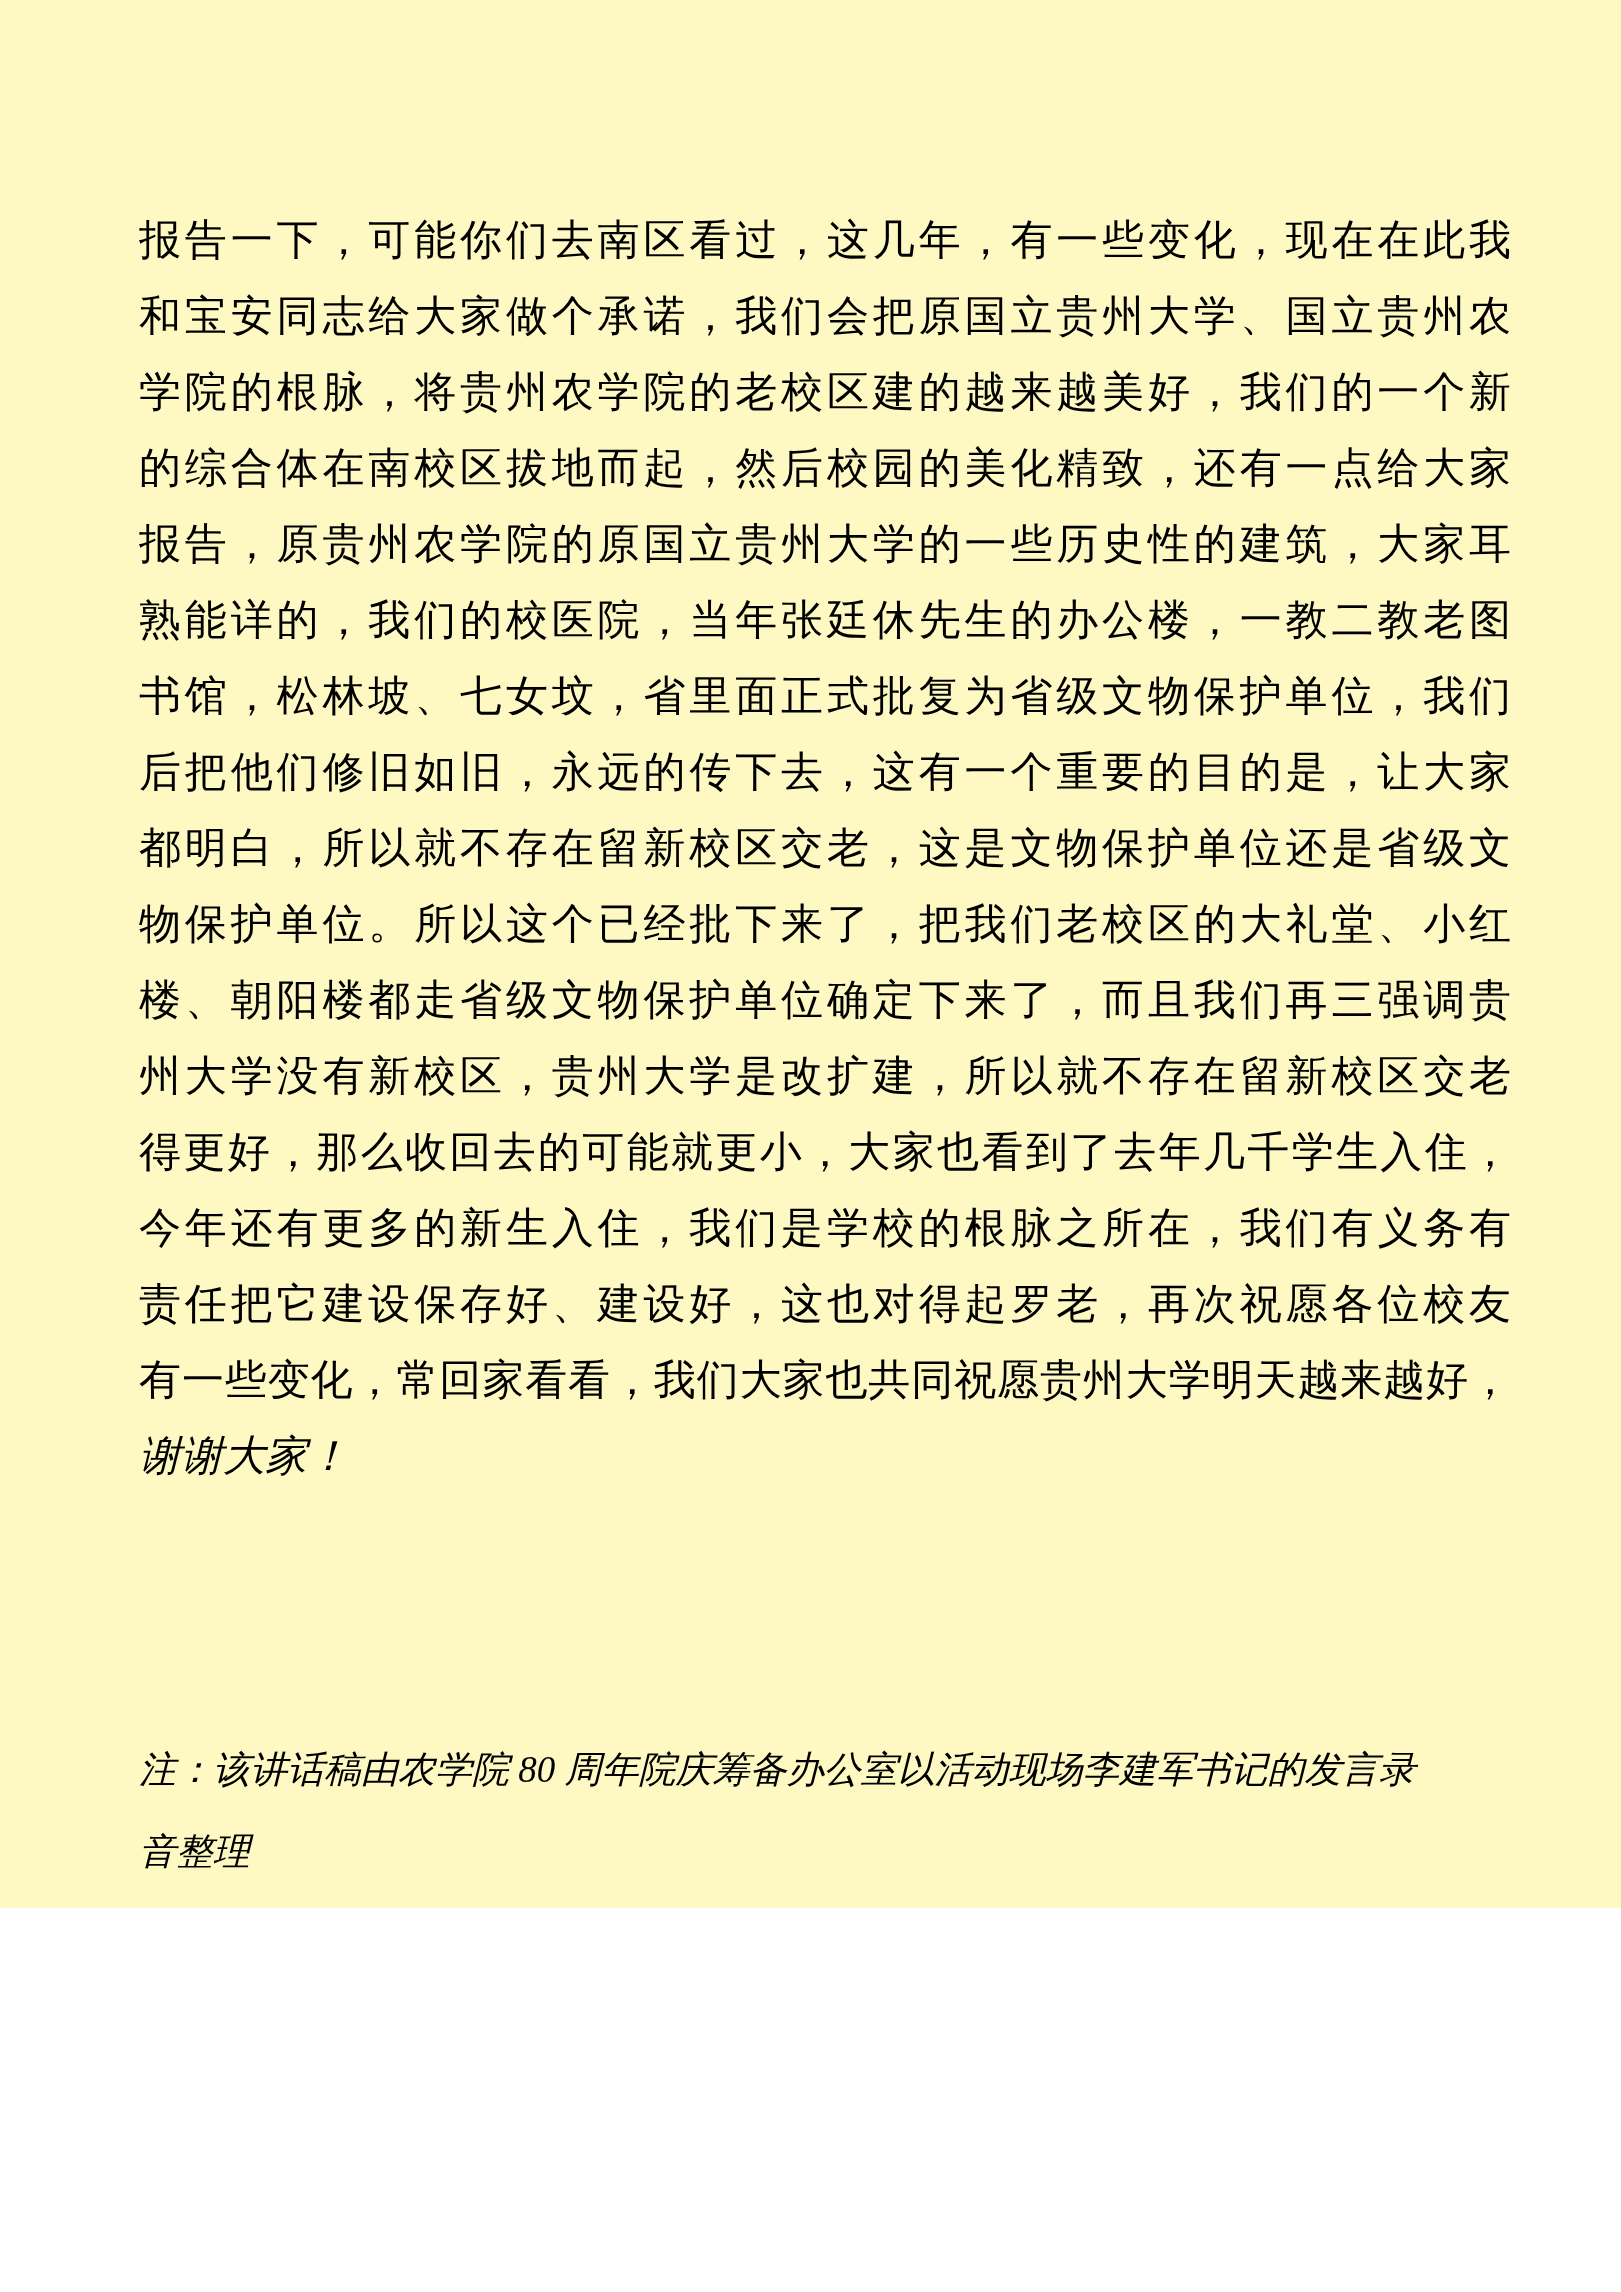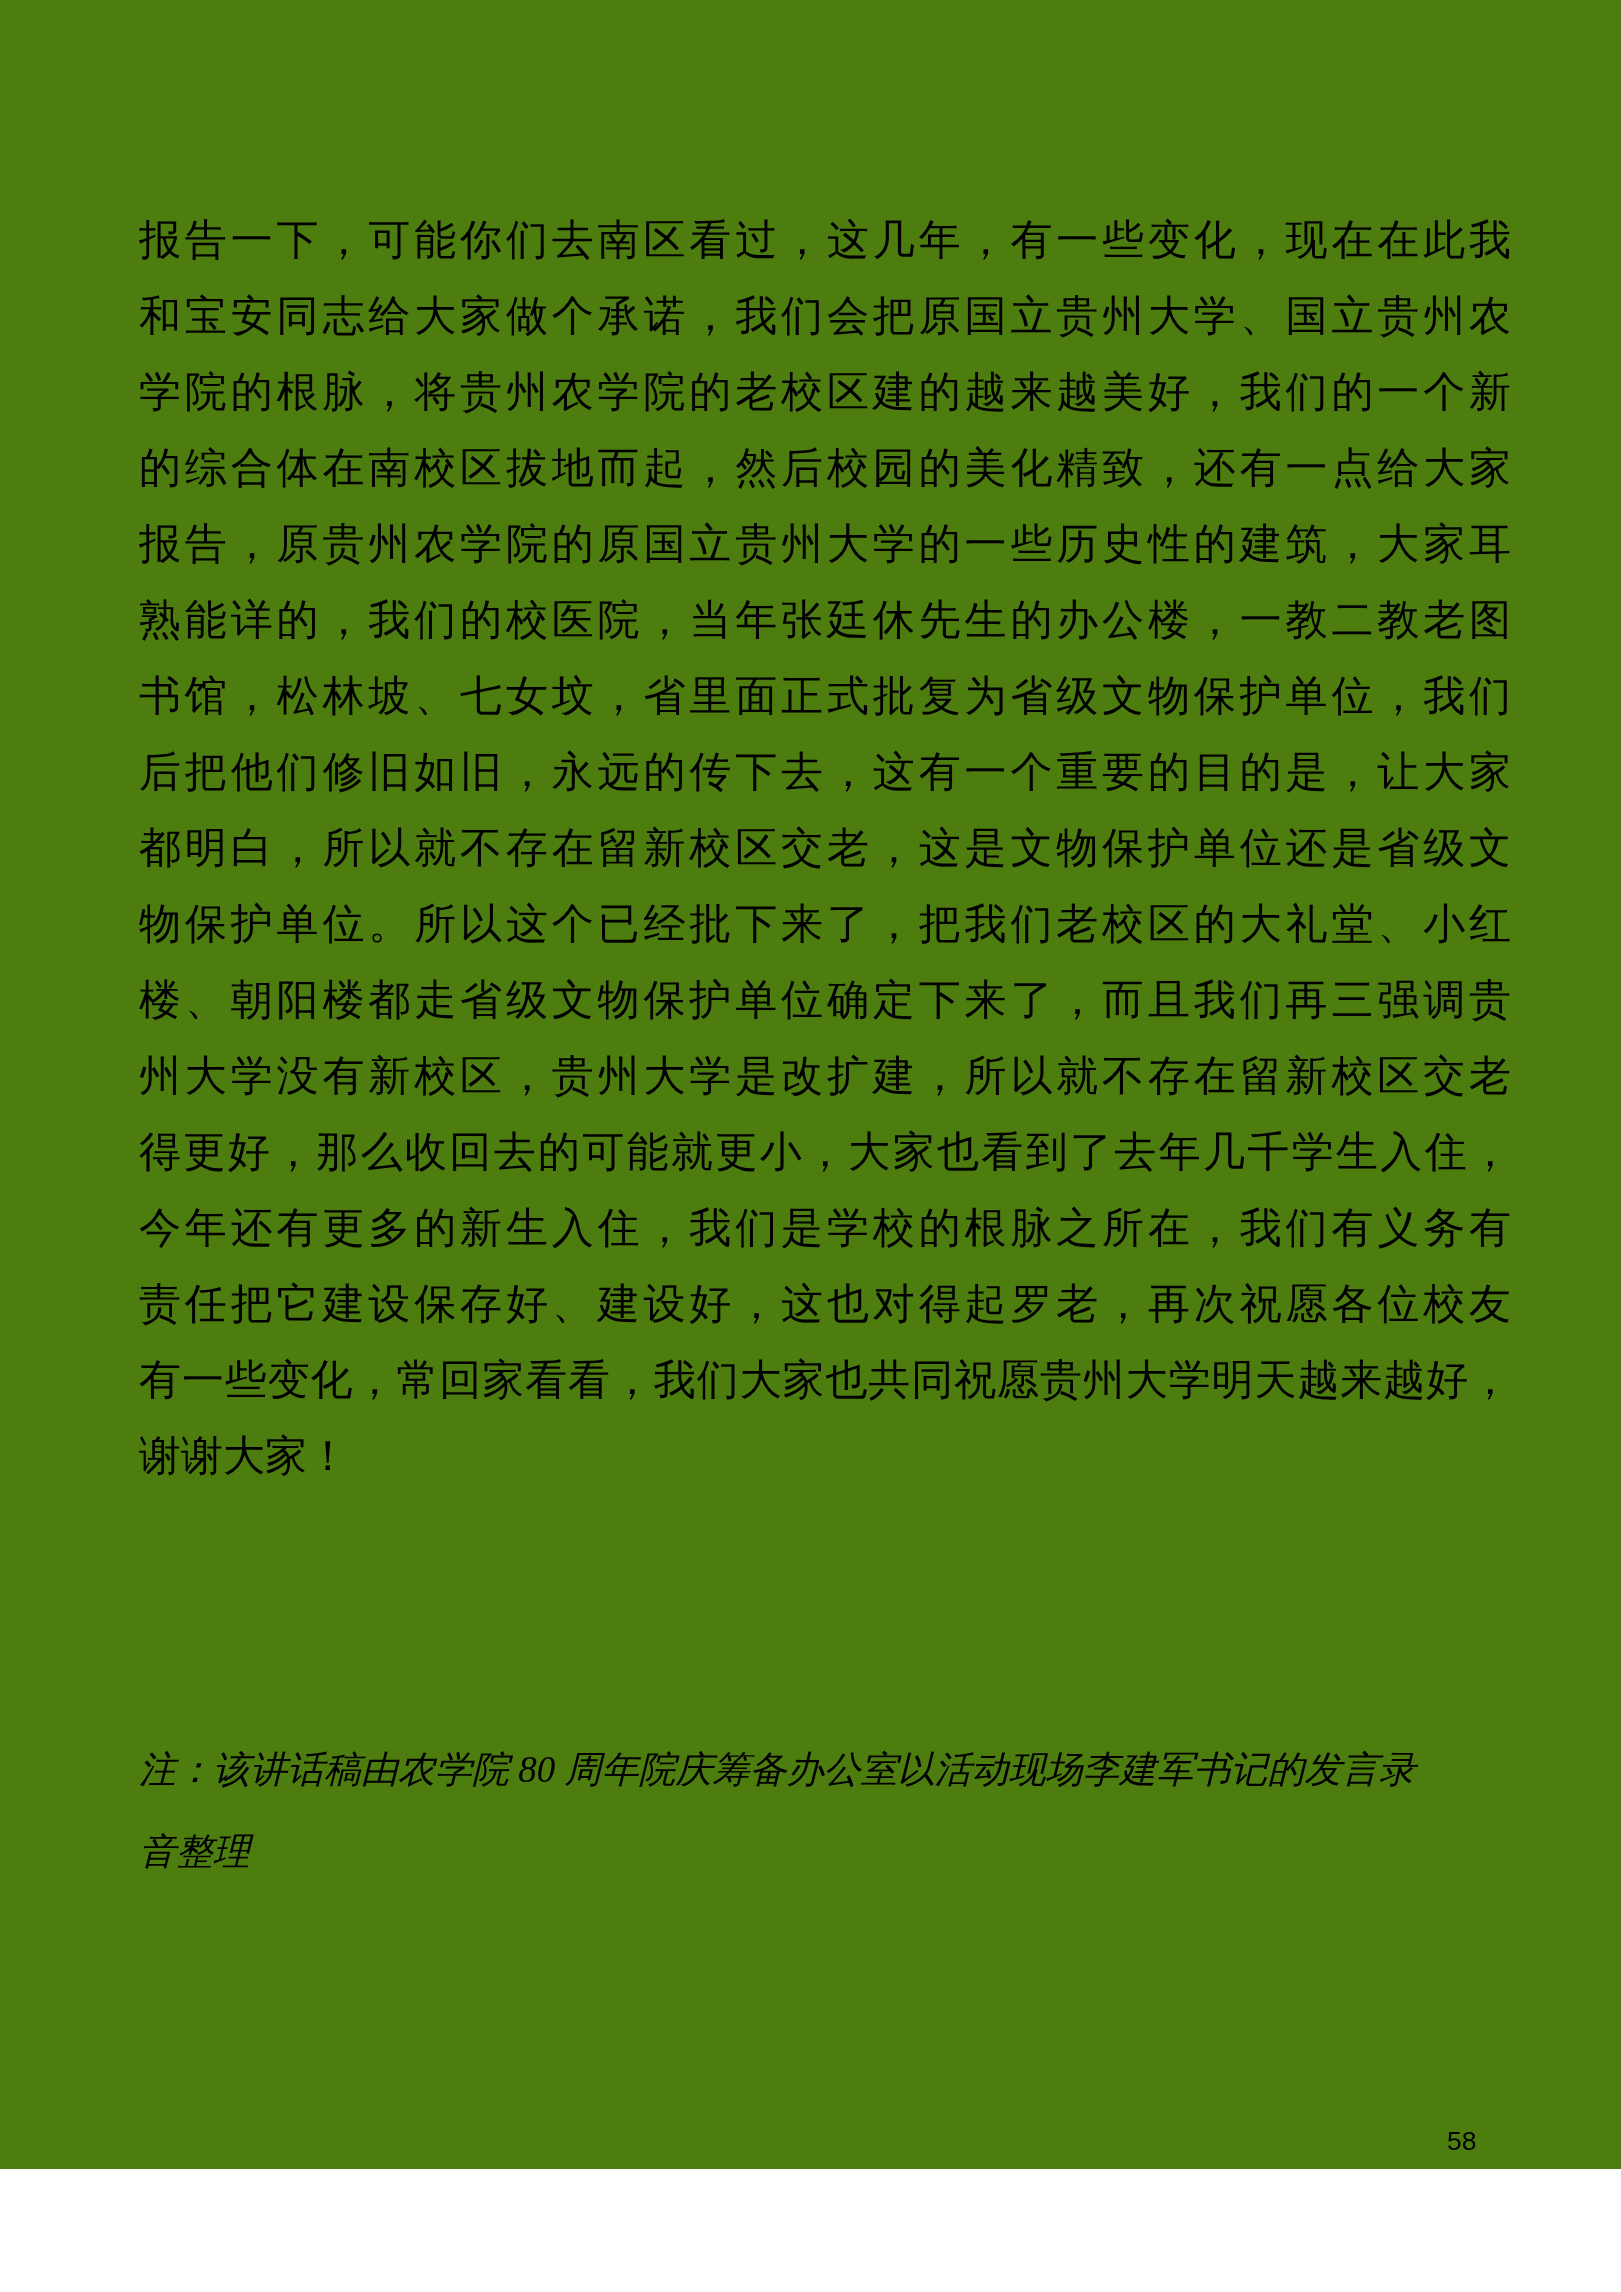--- a/index.html
+++ b/index.html
@@ -3,22 +3,22 @@
 <meta charset="utf-8">
 <style>
   html, body {
     margin: 0;
     padding: 0;
     background: #ffffff;
   }
   .page {
     position: relative;
     width: 1621px;
-    height: 2169px;
-    background: #4d7c0f;
+    height: 1908px;
+    background: #fef9c3;
     color: #000000;
     font-family: "Liberation Serif", "DejaVu Serif", serif;
     overflow: hidden;
   }
   .body-text {
     position: absolute;
     left: 139px;
     top: 202px;
     width: 1372px;
   }
@@ -28,20 +28,21 @@
     font-size: 42px;
     white-space: normal;
     text-align: justify;
     text-align-last: justify;
     text-justify: inter-character;
     letter-spacing: 0;
   }
   .line--short {
     text-align: left;
     text-align-last: left;
+    font-style: italic;
   }
   .note {
     position: absolute;
     left: 139px;
     top: 1729px;
     width: 1392px;
     font-style: italic;
   }
   .note-line {
     height: 82px;

